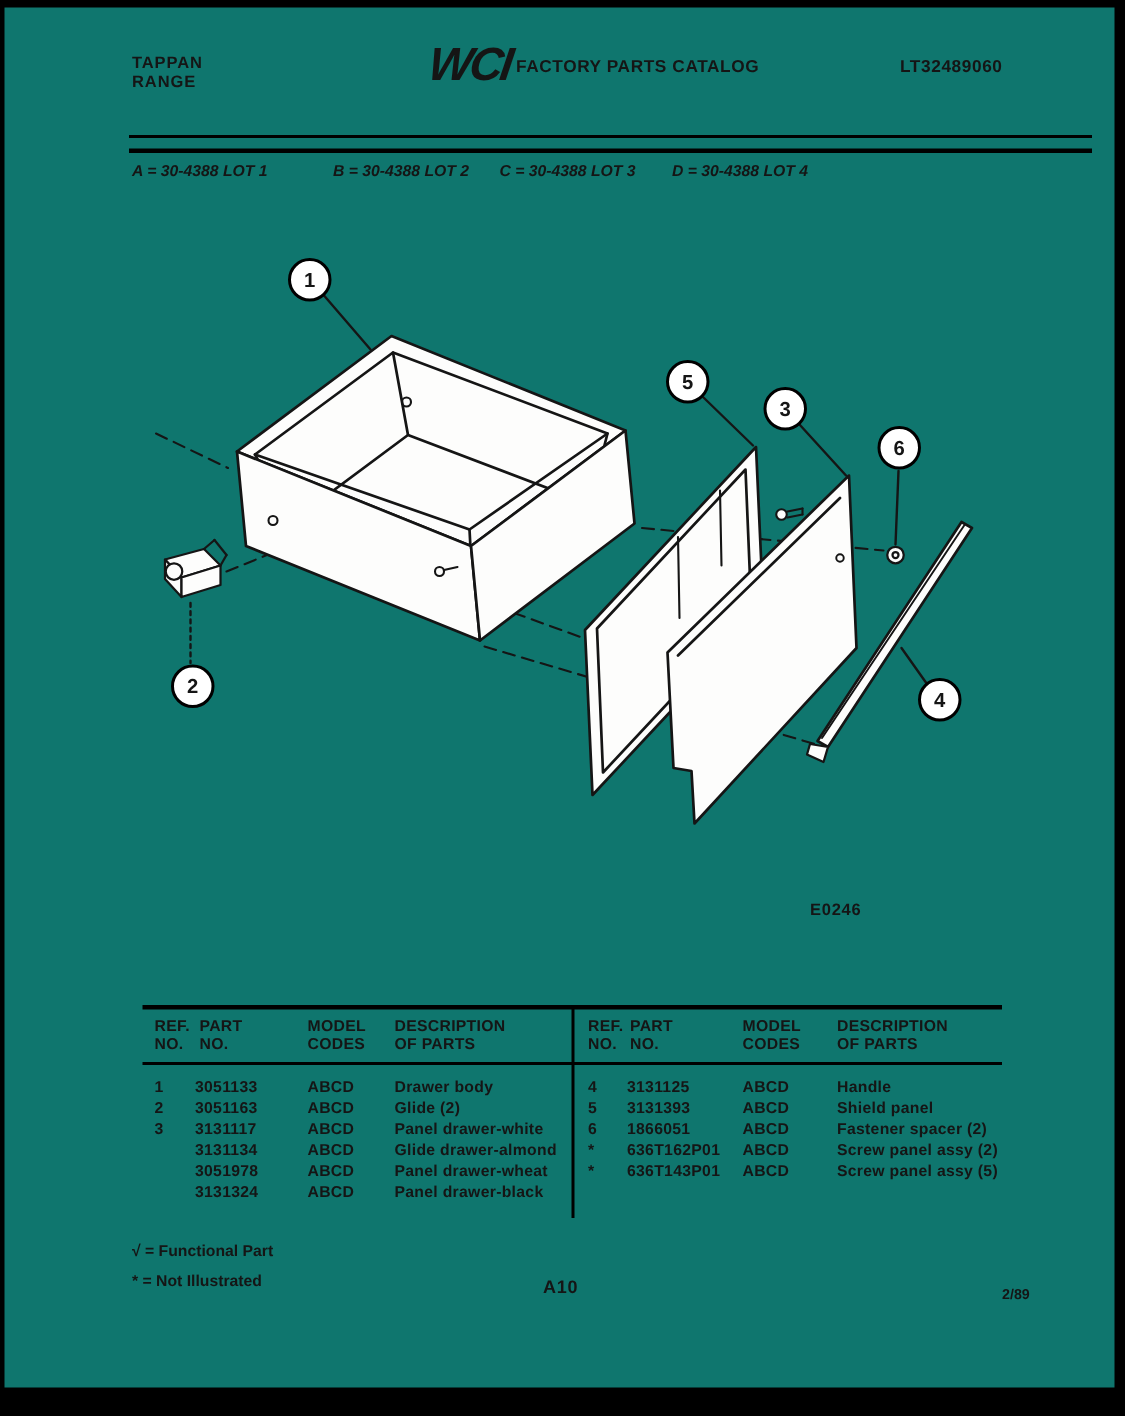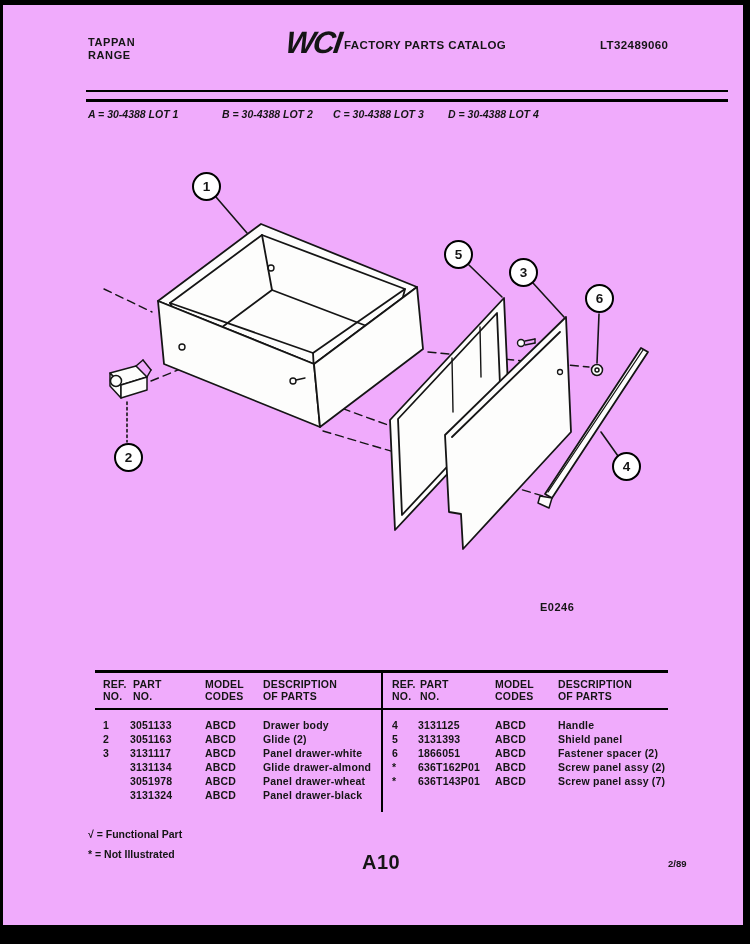--- a/index.html
+++ b/index.html
@@ -1,18 +1,18 @@
 <!DOCTYPE html>
 <html><head>
 <meta charset="utf-8">
 <style>
   html,body{margin:0;padding:0;background:#888;}
   .page{
     position:relative;width:750px;height:944px;margin:0 auto;
-    background:#f0abfc;color:#151515;overflow:hidden;
+    background:#0f766e;color:#151515;overflow:hidden;
     font-family:"Liberation Sans",sans-serif;
   }
   .abs{position:absolute;}
   
   .edge{background:#000;position:absolute;}
   
   .brand{left:88px;top:36px;font-size:11px;font-weight:bold;letter-spacing:.6px;line-height:13px;}
   .logo{left:286px;top:27px;font-size:31px;font-weight:bold;font-style:italic;letter-spacing:-2px;line-height:31px;transform:skewX(-8deg);}
   .cat-title{left:344px;top:39px;font-size:11.5px;font-weight:bold;letter-spacing:.4px;}
   .doc-num{left:600px;top:39px;font-size:11.5px;font-weight:bold;letter-spacing:.4px;}
@@ -31,21 +31,21 @@
   .rule{background:#000;position:absolute;z-index:2;}
   .tbl{position:absolute;z-index:2;font-size:10.5px;font-weight:bold;letter-spacing:.2px;}
   .trow{display:grid;height:14px;line-height:14px;white-space:nowrap;}
   .trow.left-cols{grid-template-columns:35px 75px 58px 1fr;}
   .trow.right-cols{grid-template-columns:30px 77px 63px 1fr;}
   .trow span:first-child{padding-left:8px;}
   .rows-wrap{position:absolute;top:50px;left:0;right:0;}
   .hdrcell{position:absolute;line-height:12px;}
   
   .fn{font-size:10.5px;font-weight:bold;position:absolute;z-index:2;}
-  .pagecode{left:362px;top:851px;font-size:20px;font-weight:bold;letter-spacing:.5px;position:absolute;text-align:right;}
+  .pagecode{left:362px;top:851px;font-size:12px;font-weight:bold;letter-spacing:.5px;position:absolute;text-align:right;}
   .datecode{left:637px;top:858px;font-size:9.5px;font-weight:bold;position:absolute;margin-left:31px;}
 </style>
 </head>
 <body>
 
 <div class="page">
 
   <div class="edge" style="left:0;top:0;width:750px;height:5px;"></div>
   <div class="edge" style="left:0;top:0;width:3px;height:944px;"></div>
   <div class="edge" style="left:743px;top:0;width:7px;height:944px;"></div>
@@ -251,21 +251,21 @@
       <div class="trow right-cols">
           <span style="padding-left:4px;">*</span>
           <span>636T162P01</span>
           <span>ABCD</span>
           <span>Screw panel assy (2)</span>
         </div>
       <div class="trow right-cols">
           <span style="padding-left:4px;">*</span>
           <span>636T143P01</span>
           <span>ABCD</span>
-          <span>Screw panel assy (7)</span>
+          <span>Screw panel assy (5)</span>
         </div>
     </div>
   </div>
 
   <div class="fn" style="left:88px;top:828px;">√ = Functional Part</div>
   <div class="fn" style="left:88px;top:848px;">* = Not Illustrated</div>
 
   <div class="pagecode">A10</div>
   <div class="datecode">2/89</div>
 

